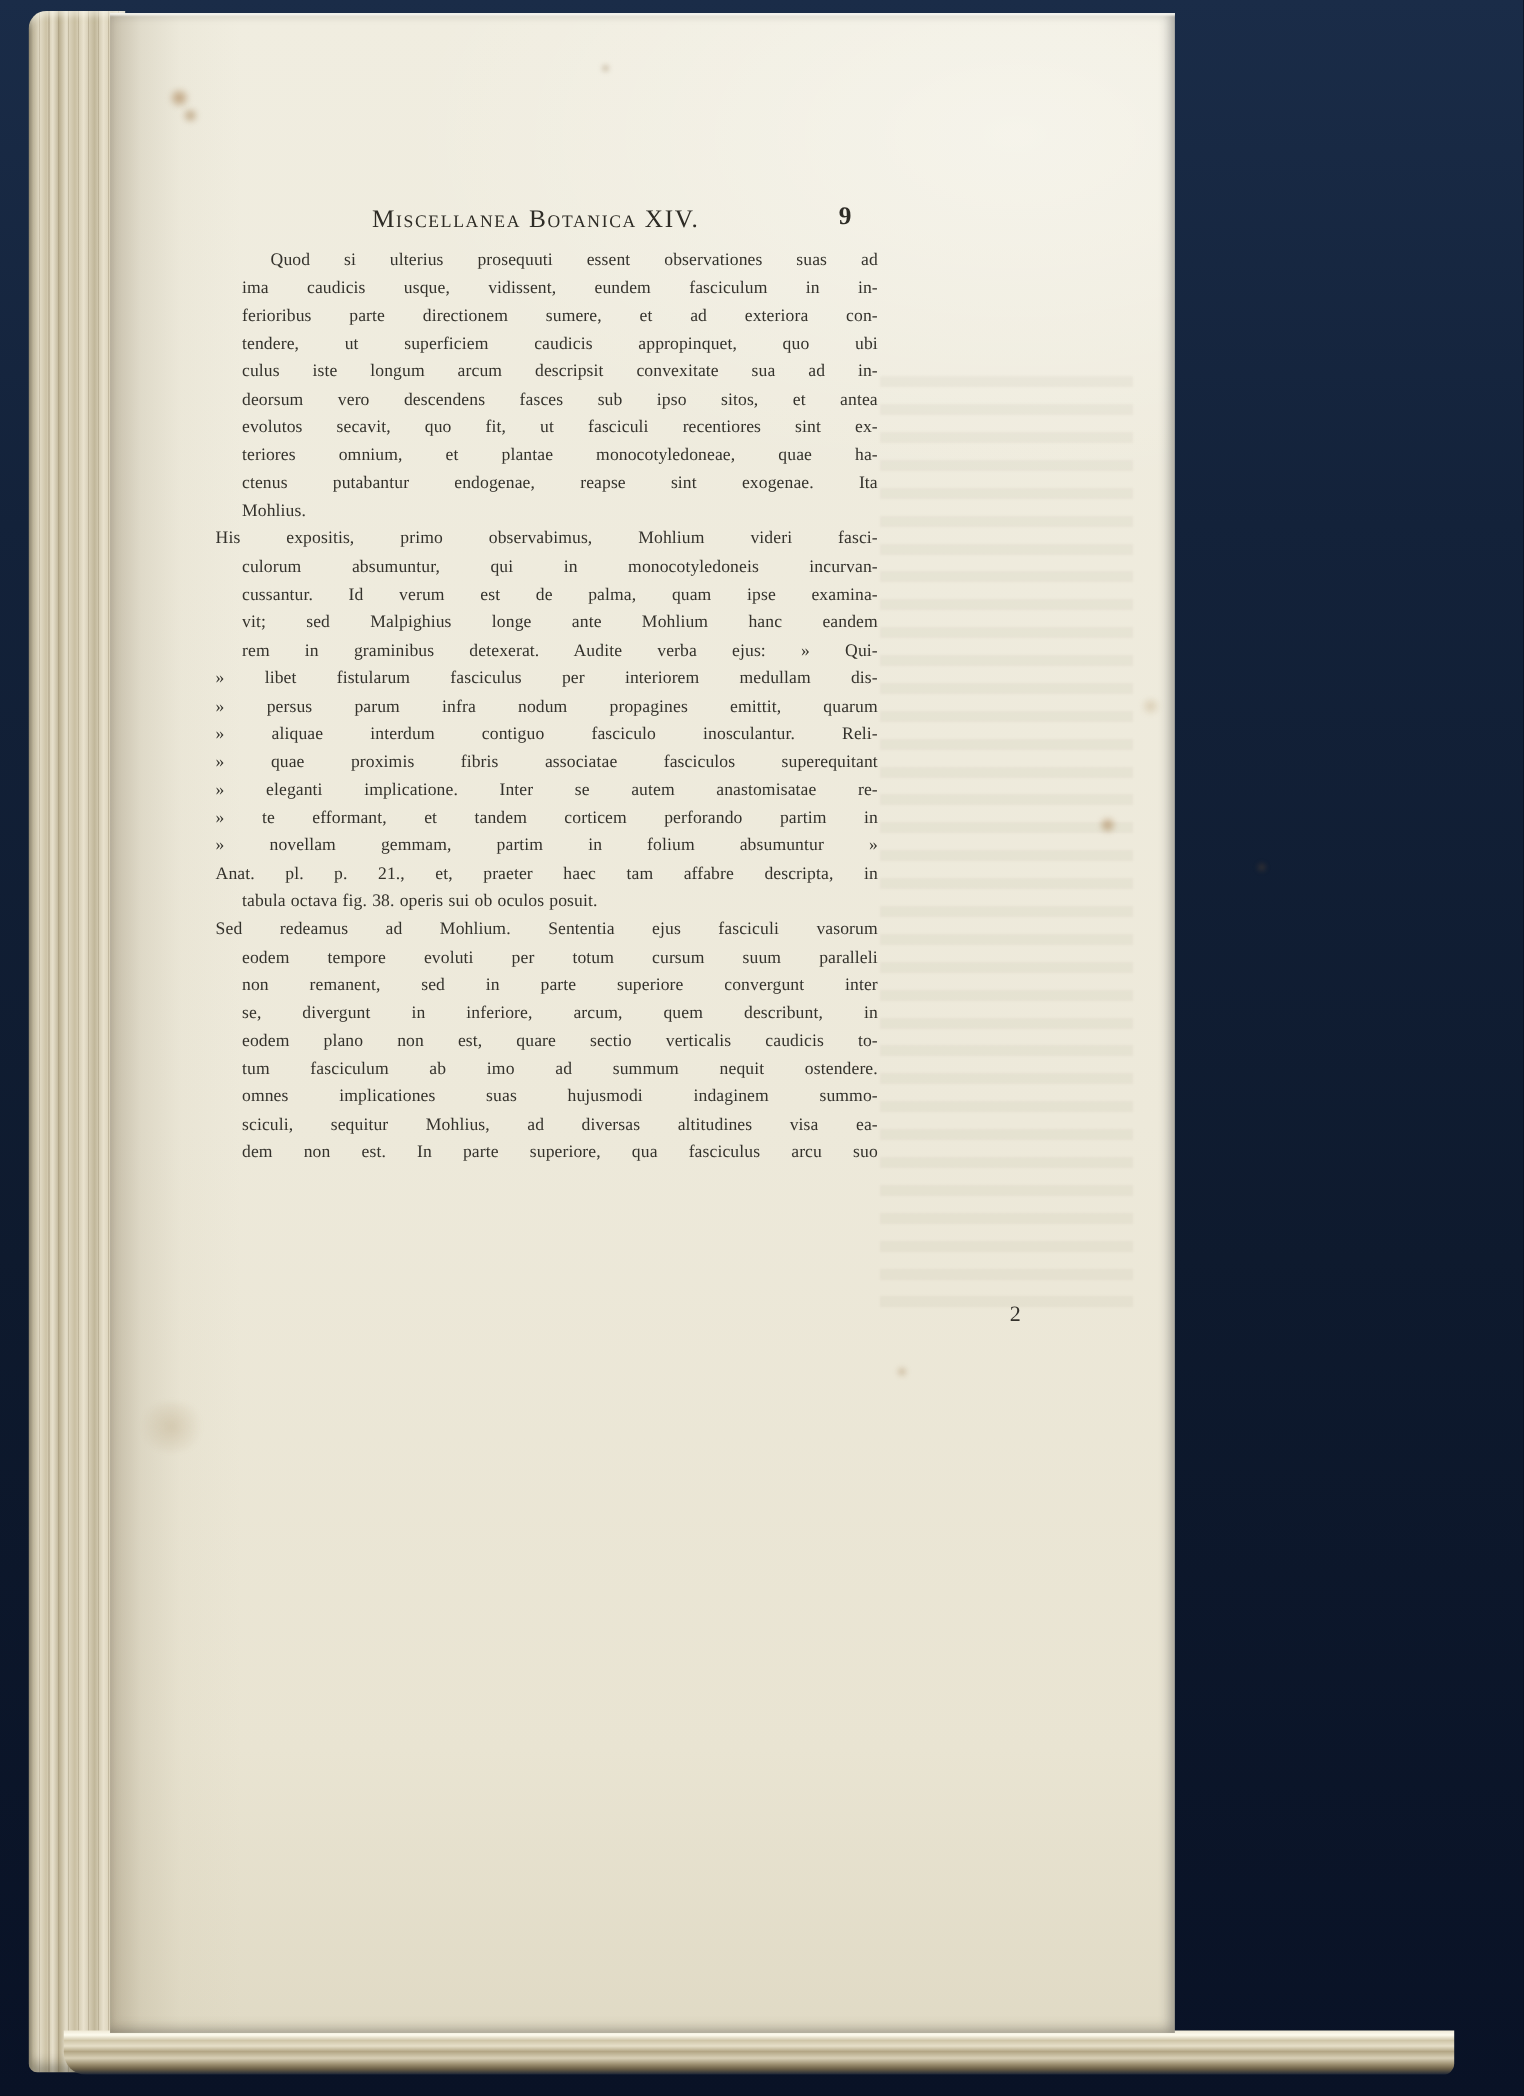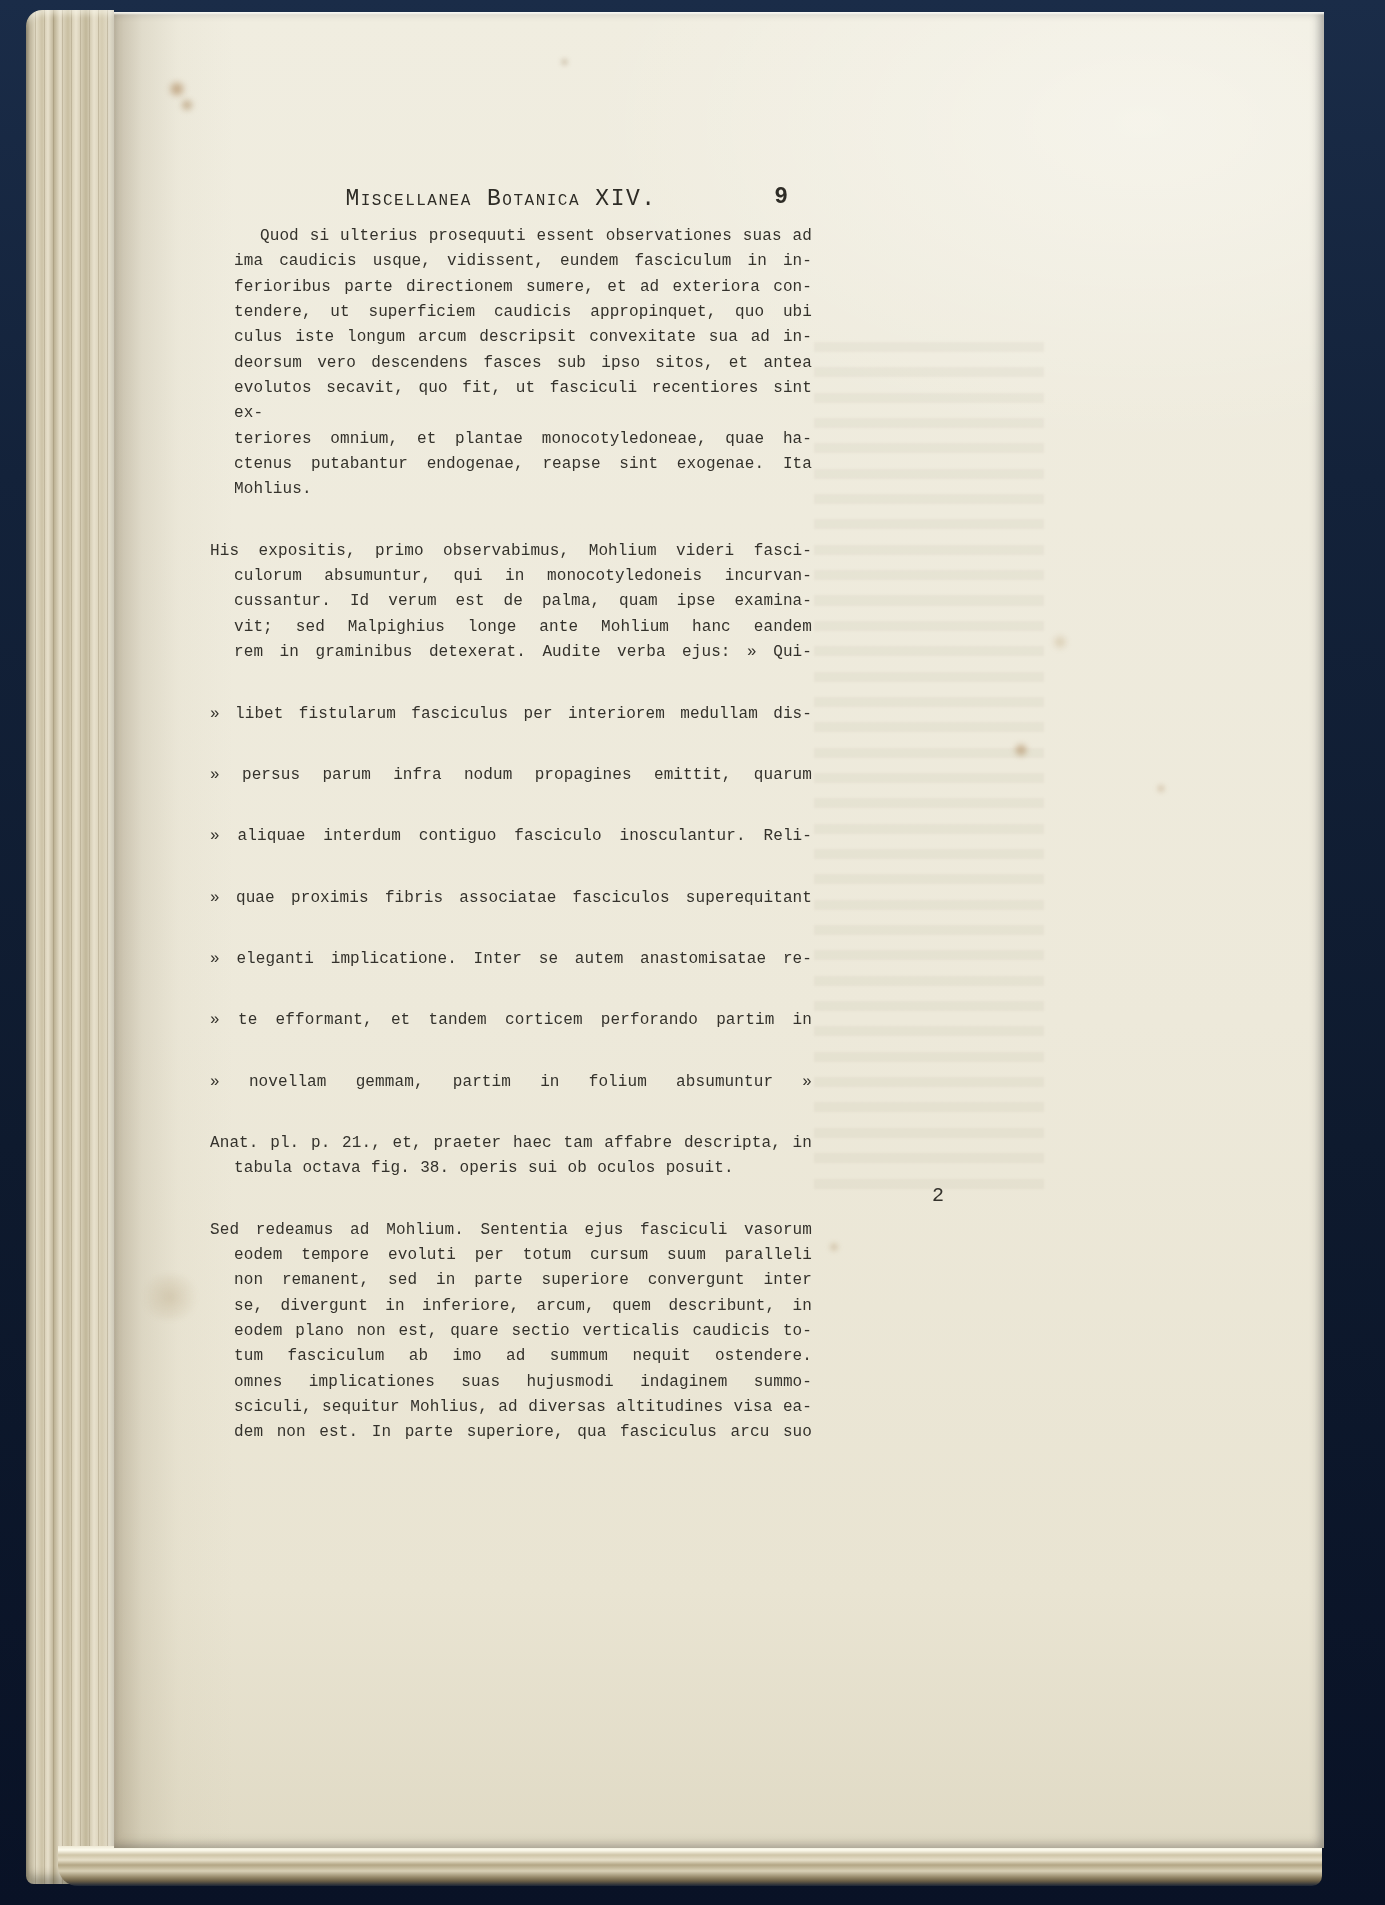--- a/index.html
+++ b/index.html
@@ -17,41 +17,40 @@
     border-radius:16px 0 0 8px;
     box-shadow:inset 0 4px 6px rgba(255,255,248,0.5), inset 0 -8px 10px rgba(40,40,30,0.35);
   }
   
   .edge-bottom{
     position:absolute;left:58px;top:1846px;width:1264px;height:40px;
     background:linear-gradient(180deg,#efe9d6 0px,#fdfbee 4px,#cfc5a8 9px,#e6dfc9 14px,#b3a685 19px,#d8d0b6 25px,#988b6c 31px,#6b5f46 35px,#1c2536 40px);
     border-radius:0 0 10px 20px;
   }
   .page{
-    position:absolute;left:114px;top:12px;width:1210px;height:1836px;
+    position:absolute;left:100px;top:12px;width:968px;height:1836px;
     background:
       radial-gradient(ellipse 900px 520px at 85% 6%, rgba(255,255,252,0.38), rgba(255,255,252,0) 62%),
       linear-gradient(90deg, rgba(135,120,90,0.40) 0px, rgba(160,148,118,0.20) 28px, rgba(190,180,150,0.08) 64px, rgba(190,180,150,0) 120px),
       linear-gradient(180deg,#f0edE0 0%,#ede9da 55%,#e9e4d2 86%,#e0dac5 100%);
     box-shadow:inset 0 3px 2px -1px rgba(255,255,250,0.85), inset -5px 0 10px rgba(20,25,35,0.28), inset 0 -6px 10px rgba(90,80,55,0.18);
-    font-family:Liberation Mono, monospace;
   }
   .header-row{position:absolute;left:120px;top:174px;width:578px;height:30px;color:#2e2c26;}
   .running-title{
     display:block;text-align:center;padding-right:44px;
     font-variant:small-caps;letter-spacing:1.5px;font-size:23px;
   }
   .page-num{position:absolute;right:24px;top:-2px;font-size:23px;font-weight:700;}
   .text-block{
     position:absolute;left:120px;top:212px;width:578px;
     font-size:16px;line-height:25.35px;color:#34322c;word-spacing:0.6px;letter-spacing:0.1px;
   }
   .line{text-align:justify;text-align-last:justify;}
   .line.indent{padding-left:26px;}
-  .line.outdent{margin-left:-24px;margin-top:36px;}
+  .line.outdent{margin-left:-24px;}
   .line.last{text-align-last:left;}
   .signature{position:absolute;left:818px;top:1172px;font-size:20px;color:#34322c;}
   
   .stain{position:absolute;border-radius:50%;filter:blur(2.5px);pointer-events:none;}
   .s1{left:52px;top:68px;width:22px;height:18px;background:radial-gradient(circle,rgba(150,100,45,0.55),rgba(150,100,45,0) 70%);}
   .s2{left:64px;top:86px;width:18px;height:14px;background:radial-gradient(circle,rgba(140,95,40,0.45),rgba(140,95,40,0) 70%);}
   .s3{left:936px;top:622px;width:20px;height:16px;background:radial-gradient(circle,rgba(160,120,60,0.25),rgba(160,120,60,0) 70%);}
   .s4{left:898px;top:730px;width:18px;height:16px;background:radial-gradient(circle,rgba(150,100,45,0.5),rgba(150,100,45,0) 70%);}
   .s5{left:1042px;top:772px;width:10px;height:9px;background:radial-gradient(circle,rgba(150,100,45,0.4),rgba(150,100,45,0) 70%);}
   .s6{left:24px;top:1262px;width:64px;height:46px;background:radial-gradient(circle,rgba(150,120,70,0.22),rgba(150,120,70,0) 70%);}

